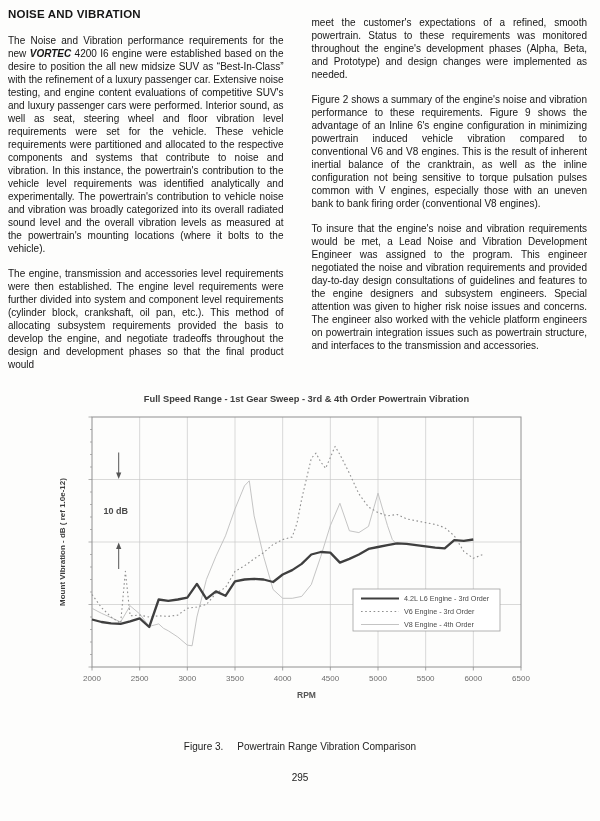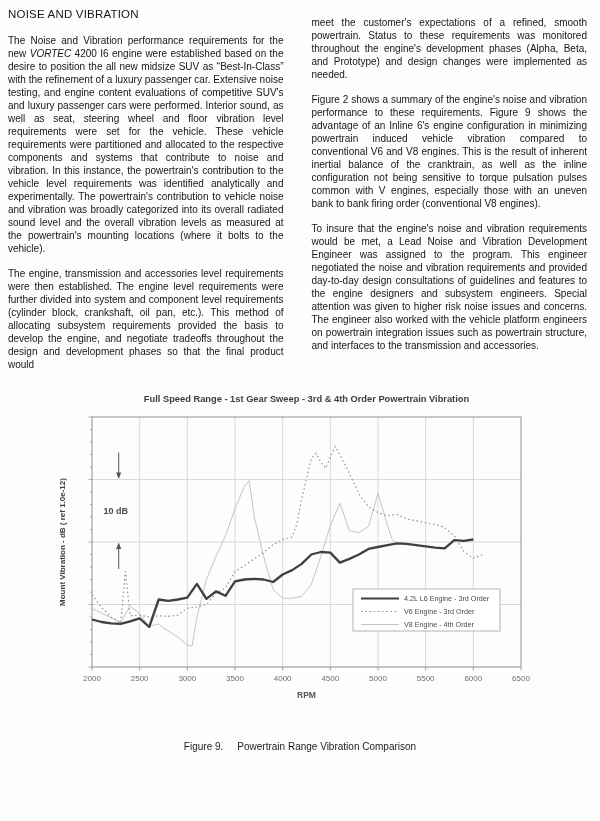--- a/index.html
+++ b/index.html
@@ -8,23 +8,23 @@
     background:#ffffff;
     font-family:"Liberation Sans", sans-serif;
     color:#161616;
   }
   .page {
     position:relative; width:600px; height:821px;
     overflow:hidden; background:#fdfdfc;
   }
   .columns { display:flex; gap:28px; padding:8px 13px 0 8px; }
   .col { width:277px; text-align:justify; font-size:10px; line-height:13px; }
-  .heading { font-size:11.5px; font-weight:normal; margin:0 0 13px 0; letter-spacing:0.2px; }
+  .heading { font-size:11.5px; font-weight:bold; margin:0 0 13px 0; letter-spacing:0.2px; }
   .col p { margin:8px 0 12px 0; }
-  .col em { font-style:italic; }
+  .col em { font-style:italic;font-weight:bold; }
   .figure { position:relative; margin-top:6px; }
   .figure svg { display:block; margin-left:55px; }
   svg text { font-family:"Liberation Sans", sans-serif; }
   .caption { text-align:center; font-size:10px; color:#1c1c1c; margin-top:10px; }
   .caption .cap-label { margin-right:14px; }
   .pagenum { text-align:center; font-size:10px; color:#222; margin-top:20px; }
 </style>
 </head>
 <body>
 
@@ -111,18 +111,19 @@
         <text x="10" y="153" font-size="8" font-weight="bold" fill="#3d3d3d" text-anchor="middle" transform="rotate(-90 10 153)">Mount Vibration - dB ( ref 1.0e-12)</text>
         <rect x="298" y="200" width="147" height="42" fill="#ffffff" stroke="#a0a0a0" stroke-width="0.8"></rect>
         <line x1="306" y1="209.5" x2="344" y2="209.5" stroke="#3f3f3f" stroke-width="2.2"></line>
         <text x="349" y="212.2" font-size="7.2" fill="#4a4a4a">4.2L L6 Engine - 3rd Order</text>
         <line x1="306" y1="222.5" x2="344" y2="222.5" stroke="#8f8f8f" stroke-width="1.1" stroke-dasharray="1.6,2.6"></line>
         <text x="349" y="225.2" font-size="7.2" fill="#4a4a4a">V6 Engine - 3rd Order</text>
         <line x1="306" y1="235.5" x2="344" y2="235.5" stroke="#bdbdbd" stroke-width="0.9"></line>
         <text x="349" y="238.2" font-size="7.2" fill="#4a4a4a">V8 Engine - 4th Order</text>
       </svg>
     <div class="caption">
-      <span class="cap-label">Figure 9.</span><span>Powertrain Range Vibration Comparison</span>
+      <span class="cap-label">Figure 3.</span><span>Powertrain Range Vibration Comparison</span>
     </div>
   </div>
 
+  <div class="pagenum">295</div>
 
 </div>
 
 </body></html>

